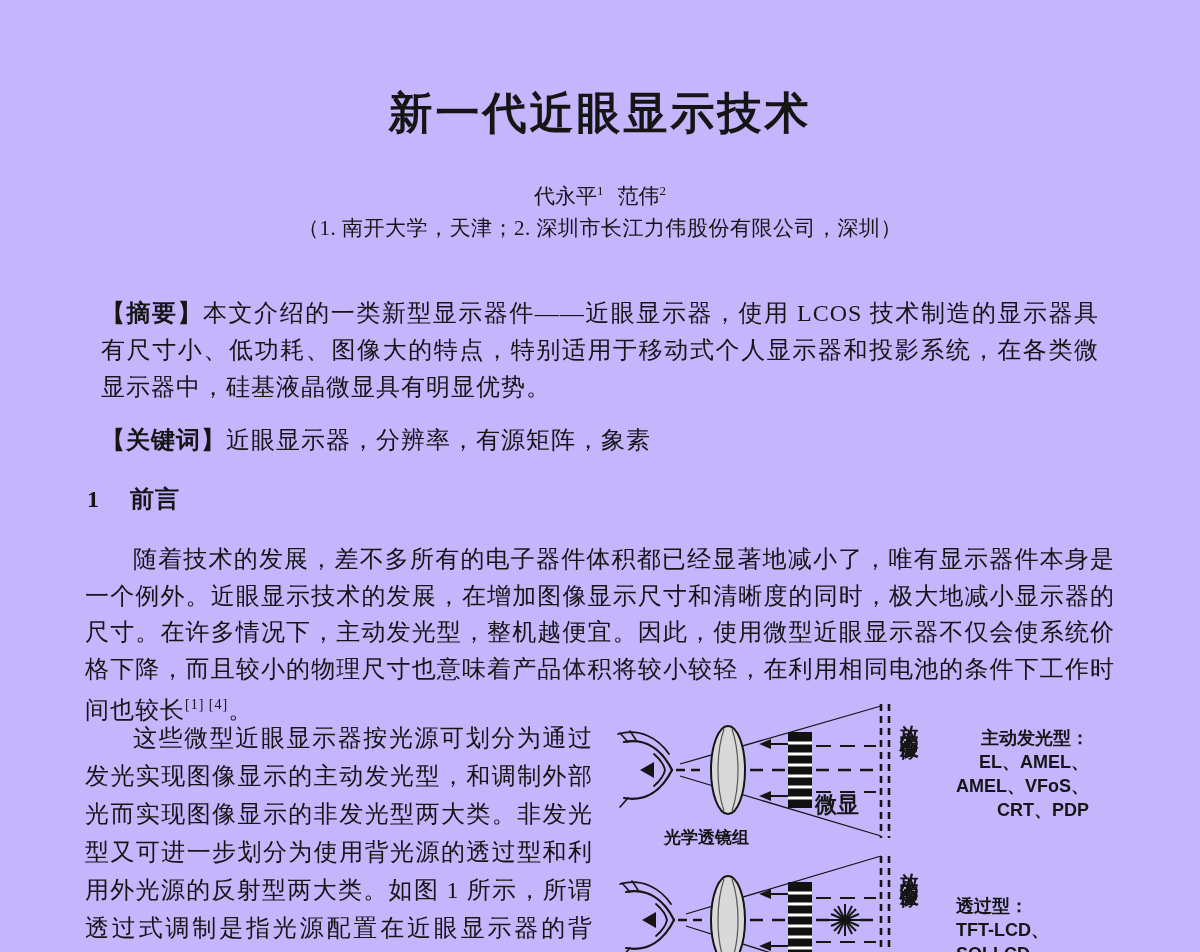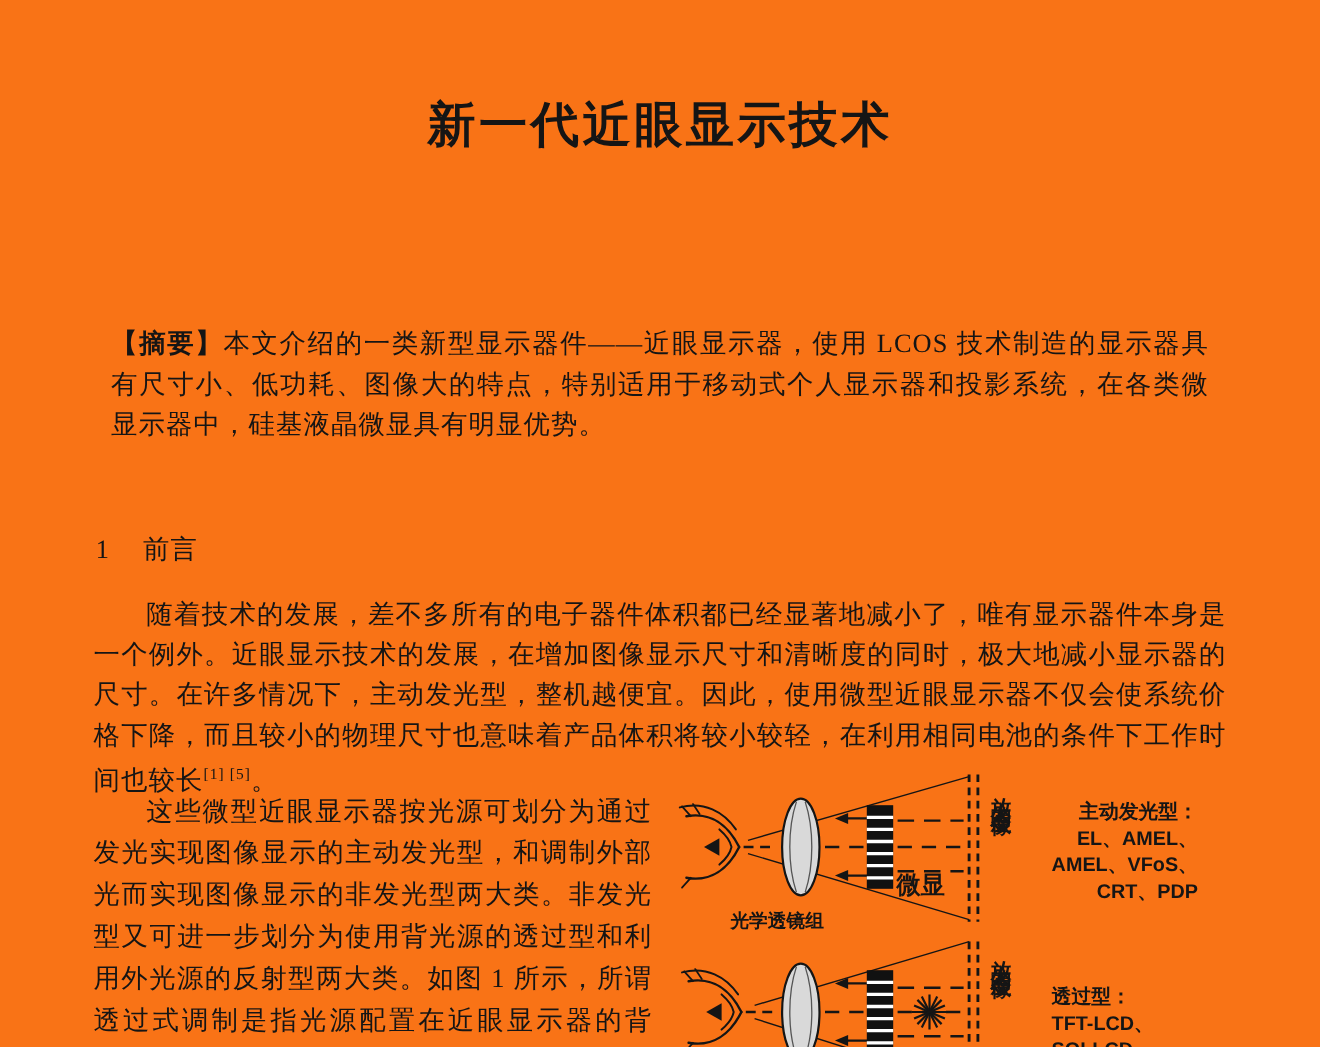--- a/index.html
+++ b/index.html
@@ -1,20 +1,20 @@
 <!DOCTYPE html>
 <html><head>
 <meta charset="utf-8">
 <style>
   html, body { margin: 0; padding: 0; background: #e9e9e9; }
   .page {
     position: relative;
     width: 1200px;
     height: 952px;
-    background: #f97316;
+    background: #c4b5fd;
     overflow: hidden;
     color: #151515;
     font-family: "Liberation Serif", "DejaVu Serif", serif;
   }
   .title {
     position: absolute;
     top: 84px; left: 0; width: 100%;
     margin: 0;
     text-align: center;
     font-size: 44px;
@@ -45,21 +45,21 @@
     line-height: 37px;
     text-align: justify;
     letter-spacing: 1px;
   }
   .abstract-block p { margin: 16px; }
   .label { font-weight: 700; }
   .section-heading {
     position: absolute;
     top: 483px; left: 87px;
     font-size: 24px;
-    font-weight: 400;
+    font-weight: 700;
     letter-spacing: 1px;
   }
   .sec-num { margin-right: 30px; }
   .para1 {
     position: absolute;
     top: 541px; left: 85px; width: 1030px;
     margin: 0;
     font-size: 24px;
     line-height: 36.5px;
     text-align: justify;
@@ -106,31 +106,36 @@
   .type-top    { left: 358px; top: 28px; text-align: right; }
   .type-bottom { left: 358px; top: 196px; }
 </style>
 </head>
 <body>
 
 <div class="page">
 
   <h1 class="title">新一代近眼显示技术</h1>
 
-
+  <div class="authors">
+    <span>代永平</span><sup>1</sup><span class="author-gap">范伟</span><sup>2</sup>
+  </div>
+
+  <div class="affiliation">（1. 南开大学，天津；2. 深圳市长江力伟股份有限公司，深圳）</div>
 
   <div class="abstract-block">
     <p><span class="label">【摘要】</span><span>本文介绍的一类新型显示器件——近眼显示器，使用 LCOS 技术制造的显示器具有尺寸小、低功耗、图像大的特点，特别适用于移动式个人显示器和投影系统，在各类微显示器中，硅基液晶微显具有明显优势。</span></p>
+    <p><span class="label">【关键词】</span><span>近眼显示器，分辨率，有源矩阵，象素</span></p>
   </div>
 
   <div class="section-heading">
     <span class="sec-num">1</span><span>前言</span>
   </div>
 
-  <p class="para1"><span>随着技术的发展，差不多所有的电子器件体积都已经显著地减小了，唯有显示器件本身是一个例外。近眼显示技术的发展，在增加图像显示尺寸和清晰度的同时，极大地减小显示器的尺寸。在许多情况下，主动发光型，整机越便宜。因此，使用微型近眼显示器不仅会使系统价格下降，而且较小的物理尺寸也意味着产品体积将较小较轻，在利用相同电池的条件下工作时间也较长</span><sup class="refs">[1] [5]</sup><span>。</span></p>
+  <p class="para1"><span>随着技术的发展，差不多所有的电子器件体积都已经显著地减小了，唯有显示器件本身是一个例外。近眼显示技术的发展，在增加图像显示尺寸和清晰度的同时，极大地减小显示器的尺寸。在许多情况下，主动发光型，整机越便宜。因此，使用微型近眼显示器不仅会使系统价格下降，而且较小的物理尺寸也意味着产品体积将较小较轻，在利用相同电池的条件下工作时间也较长</span><sup class="refs">[1] [4]</sup><span>。</span></p>
 
   <p class="para2">这些微型近眼显示器按光源可划分为通过发光实现图像显示的主动发光型，和调制外部光而实现图像显示的非发光型两大类。非发光型又可进一步划分为使用背光源的透过型和利用外光源的反射型两大类。如图 1 所示，所谓透过式调制是指光源配置在近眼显示器的背面，光线经过像素矩阵为透明或半透明的显示屏时，受到屏上每个像素的调制而产生图</p>
 
   <div class="figure">
     <svg width="562" height="254" viewBox="0 0 562 254" xmlns="http://www.w3.org/2000/svg">
       <defs>
         <g id="eyeShape" fill="none" stroke="#151515" stroke-width="2.2" stroke-linecap="round">
           <path d="M74,72 C64,52 48,40 26,44"></path>
           <path d="M74,72 C64,92 48,104 26,100"></path>
           <path d="M20,36 C42,30 60,40 71,56" stroke-width="1.8"></path>

